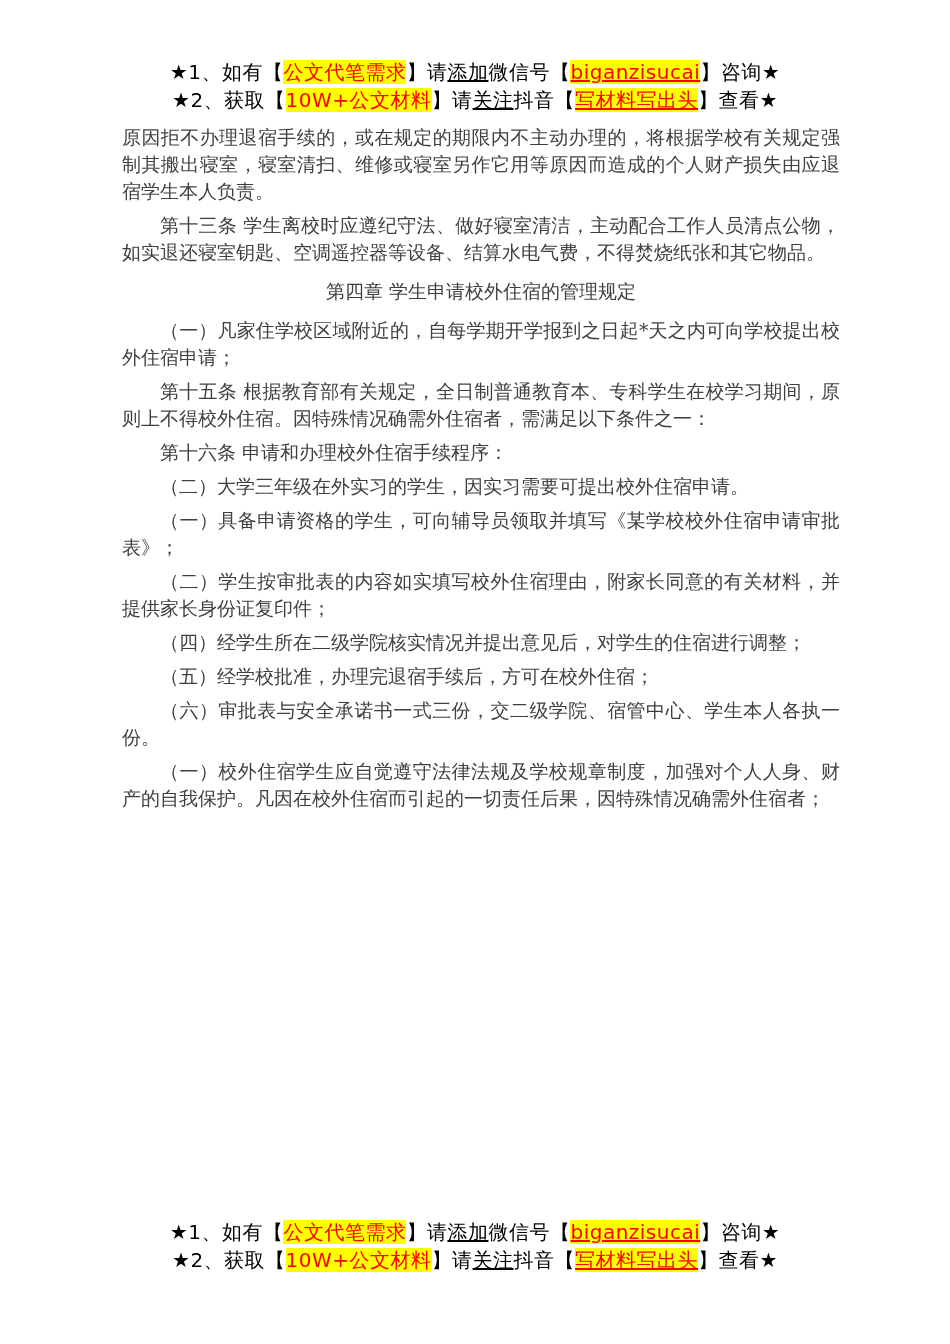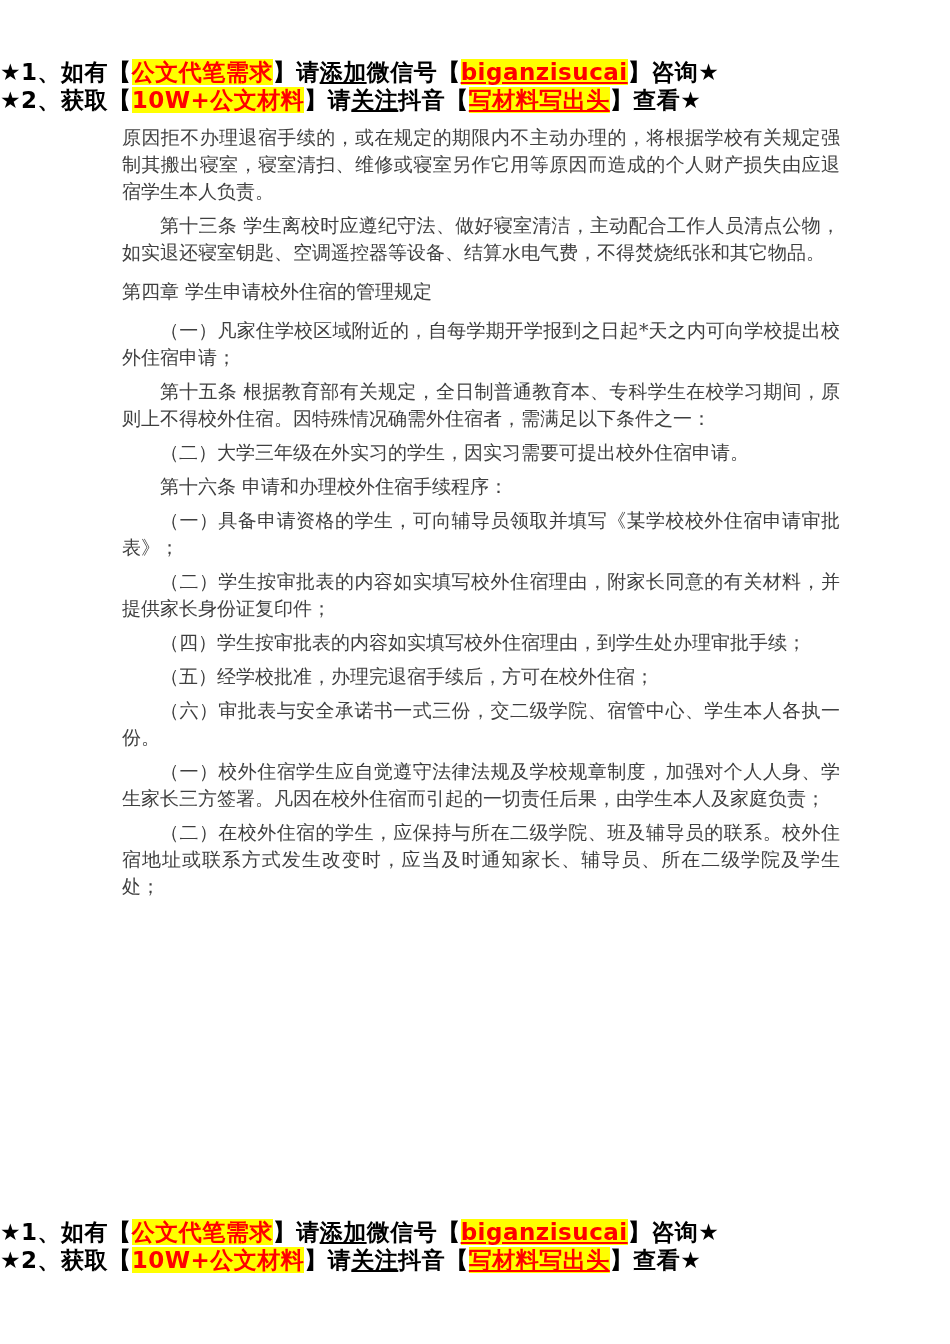--- a/index.html
+++ b/index.html
@@ -9,23 +9,24 @@
     height: 1344px;
     margin: 0 auto;
     background: var(--page-bg, #ffffff);
     display: flex;
     flex-direction: column;
     box-sizing: border-box;
     overflow: hidden;
     font-family: "DejaVu Serif", "Liberation Serif", serif;
   }
   .promo {
+    text-align: center;
     font-family: "DejaVu Sans", "Liberation Sans", sans-serif;
-    font-weight: bold;
-    font-size: 23px;
+    font-weight: normal;
+    font-size: 20px;
     line-height: 28px;
     color: #000000;
     letter-spacing: 0.5px;
   }
   .promo-header { padding-top: 58px; }
   .promo-footer { padding-bottom: 70px; }
   .promo-line { white-space: nowrap; }
   .seg-highlight {
     background: var(--hl-bg, #ffff00);
     color: var(--hl-fg, #ff0000);
@@ -36,45 +37,45 @@
     padding: 10px 110px 0 122px;
     font-size: 19px;
     line-height: 27px;
     color: var(--body-fg, #3f3f3f);
     text-align: justify;
   }
   .doc-body p { margin: 0 0 7px 0; }
   .doc-body p.indent { text-indent: 38px; }
   .doc-body p.plain { text-indent: 0; }
   .doc-body p.heading {
+    text-align: center;
     text-indent: 0;
     margin: 12px 0 12px 0;
   }
 </style>
 </head>
 <body>
 
 <div class="page">
   <div class="promo promo-header">
       <div class="promo-line"><span>★1、如有【</span><span class="seg-highlight">公文代笔需求</span><span>】请</span><span class="seg-underline">添加</span><span>微信号【</span><span class="seg-highlight seg-underline">biganzisucai</span><span>】咨询★</span></div>
       <div class="promo-line"><span>★2、获取【</span><span class="seg-highlight">10W+公文材料</span><span>】请</span><span class="seg-underline">关注</span><span>抖音【</span><span class="seg-highlight seg-underline">写材料写出头</span><span>】查看★</span></div>
     </div>
   <div class="doc-body">
       <p class="plain">原因拒不办理退宿手续的，或在规定的期限内不主动办理的，将根据学校有关规定强制其搬出寝室，寝室清扫、维修或寝室另作它用等原因而造成的个人财产损失由应退宿学生本人负责。</p>
       <p class="indent">第十三条 学生离校时应遵纪守法、做好寝室清洁，主动配合工作人员清点公物，如实退还寝室钥匙、空调遥控器等设备、结算水电气费，不得焚烧纸张和其它物品。</p>
       <p class="heading">第四章 学生申请校外住宿的管理规定</p>
       <p class="indent">（一）凡家住学校区域附近的，自每学期开学报到之日起*天之内可向学校提出校外住宿申请；</p>
       <p class="indent">第十五条 根据教育部有关规定，全日制普通教育本、专科学生在校学习期间，原则上不得校外住宿。因特殊情况确需外住宿者，需满足以下条件之一：</p>
+      <p class="indent">第十六条 申请和办理校外住宿手续程序：</p>
       <p class="indent">（二）大学三年级在外实习的学生，因实习需要可提出校外住宿申请。</p>
-      <p class="indent">第十六条 申请和办理校外住宿手续程序：</p>
       <p class="indent">（一）具备申请资格的学生，可向辅导员领取并填写《某学校校外住宿申请审批表》；</p>
       <p class="indent">（二）学生按审批表的内容如实填写校外住宿理由，附家长同意的有关材料，并提供家长身份证复印件；</p>
-      <p class="indent">（四）学生按审批表的内容如实填写校外住宿理由，到学生处办理审批手续；</p>
+      <p class="indent">（四）经学生所在二级学院核实情况并提出意见后，对学生的住宿进行调整；</p>
       <p class="indent">（五）经学校批准，办理完退宿手续后，方可在校外住宿；</p>
       <p class="indent">（六）审批表与安全承诺书一式三份，交二级学院、宿管中心、学生本人各执一份。</p>
-      <p class="indent">（一）校外住宿学生应自觉遵守法律法规及学校规章制度，加强对个人人身、学生家长三方签署。凡因在校外住宿而引起的一切责任后果，由学生本人及家庭负责；</p>
-      <p class="indent">（二）在校外住宿的学生，应保持与所在二级学院、班及辅导员的联系。校外住宿地址或联系方式发生改变时，应当及时通知家长、辅导员、所在二级学院及学生处；</p>
+      <p class="indent">（一）校外住宿学生应自觉遵守法律法规及学校规章制度，加强对个人人身、财产的自我保护。凡因在校外住宿而引起的一切责任后果，因特殊情况确需外住宿者；</p>
     </div>
   <div class="promo promo-footer">
       <div class="promo-line"><span>★1、如有【</span><span class="seg-highlight">公文代笔需求</span><span>】请</span><span class="seg-underline">添加</span><span>微信号【</span><span class="seg-highlight seg-underline">biganzisucai</span><span>】咨询★</span></div>
       <div class="promo-line"><span>★2、获取【</span><span class="seg-highlight">10W+公文材料</span><span>】请</span><span class="seg-underline">关注</span><span>抖音【</span><span class="seg-highlight seg-underline">写材料写出头</span><span>】查看★</span></div>
     </div>
 </div>
 
 </body></html>

